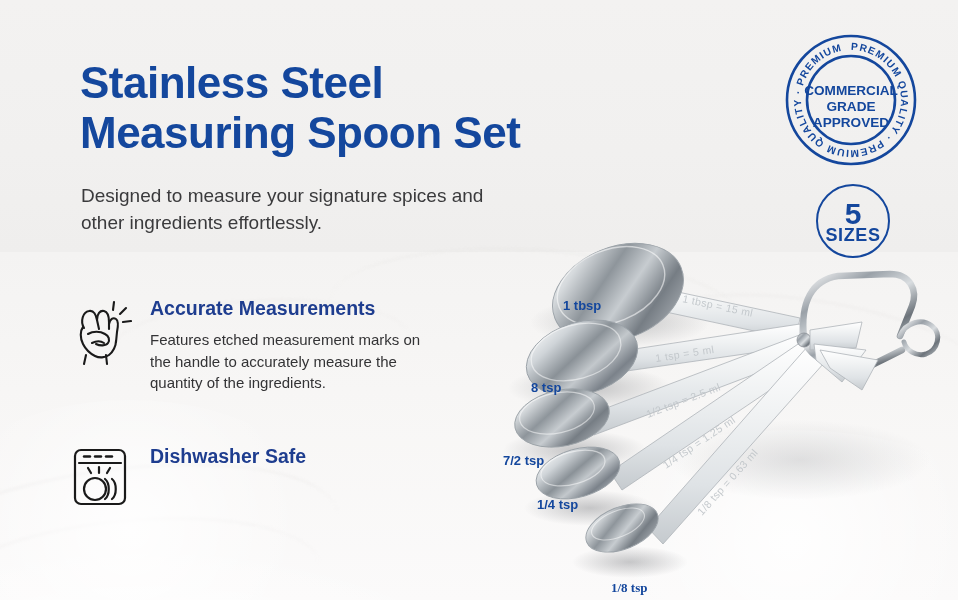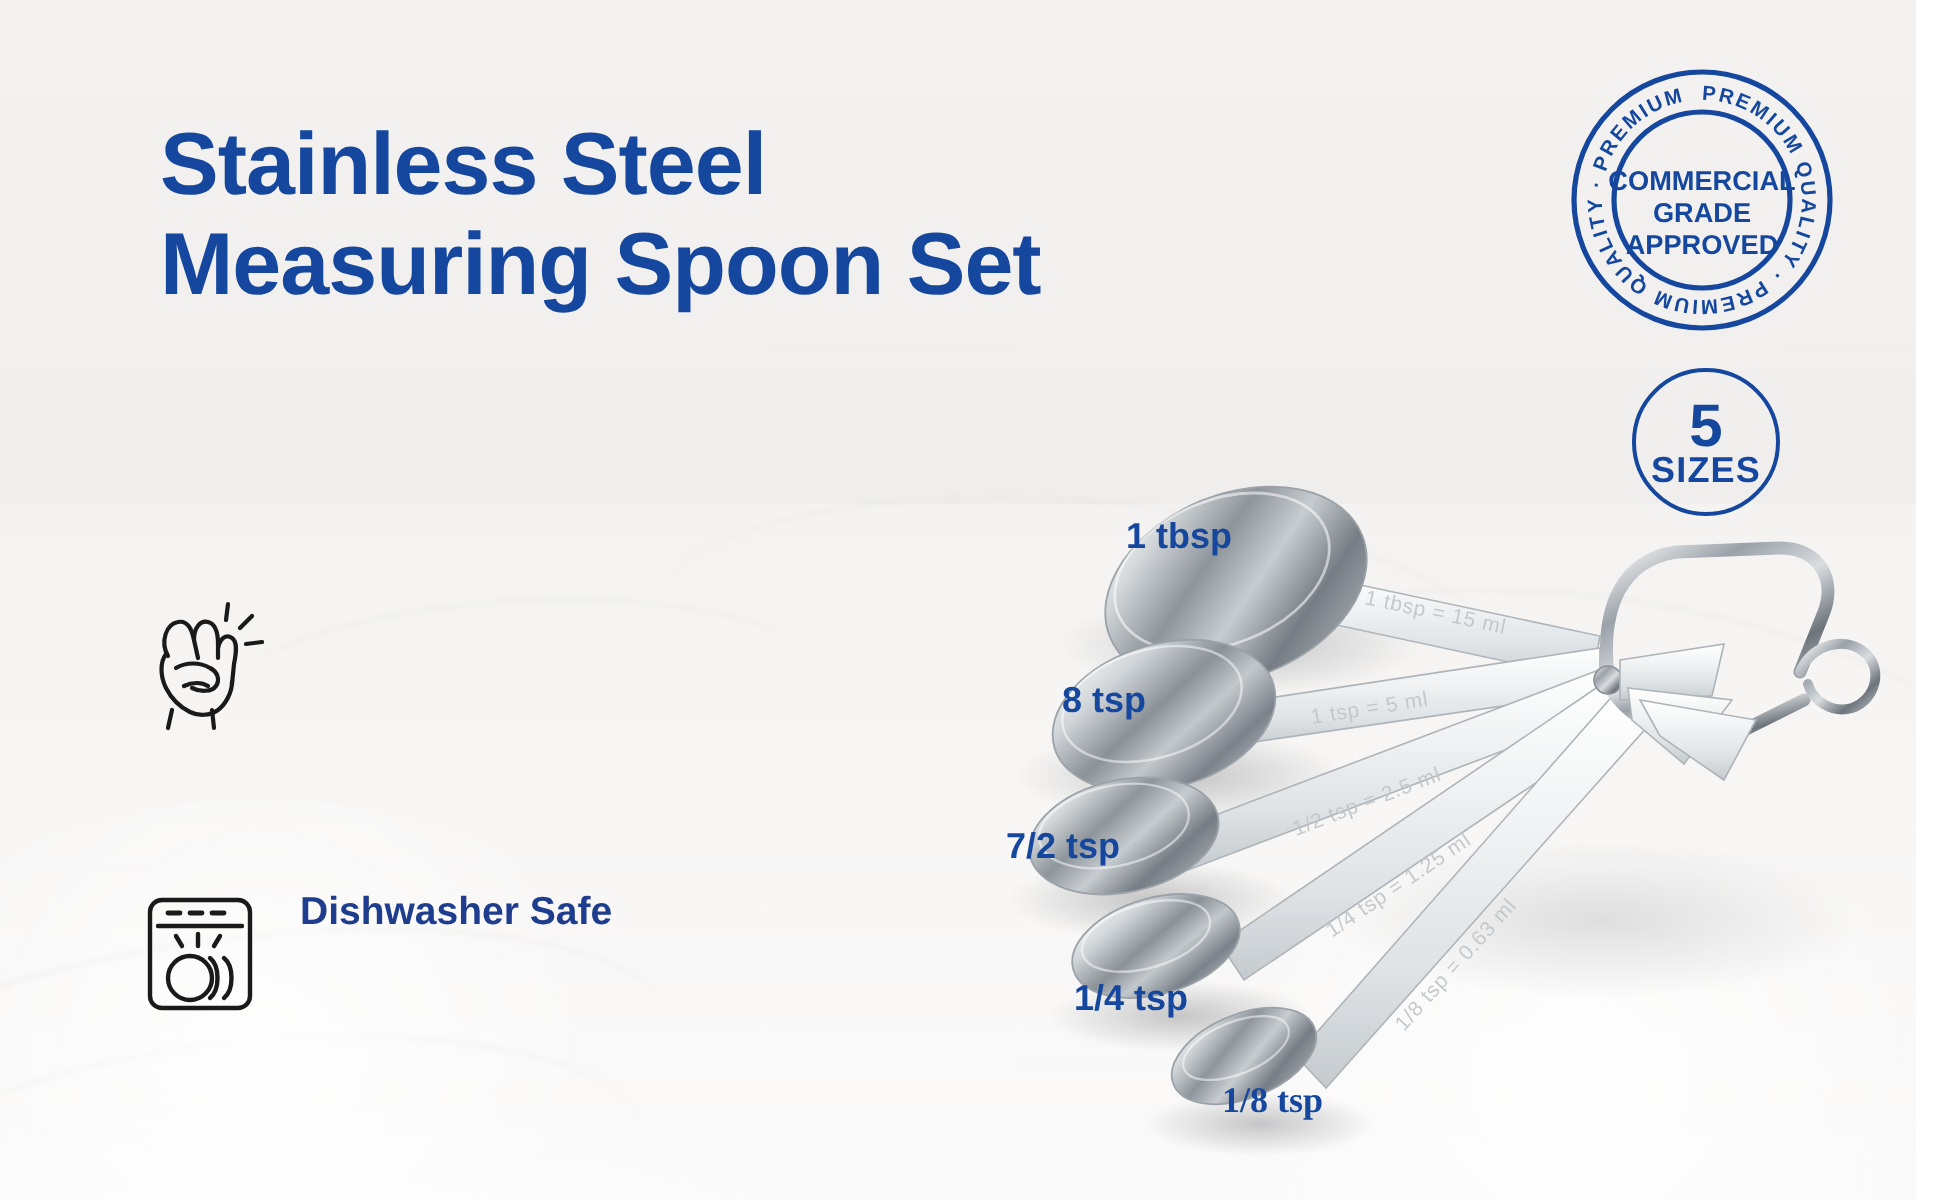--- a/index.html
+++ b/index.html
@@ -97,41 +97,43 @@
     font-size:15px; line-height:21.5px; color:#333335;
     white-space:pre-line;
   }
 
   
   .product { position:absolute; left:470px; top:210px; width:500px; height:390px; }
   .product svg { display:block; }
 
   .size-label {
     position:absolute;
-    font-size:18px; font-weight:600;
-    color:#14479d; white-space:nowrap;
+    font-size:13px; font-weight:600;
+    color:#14479d; white-space:nowrap;margin-top:40px;
   }
 </style>
 </head>
 <body>
 
 <div id="stage">
 
   <div class="bg-top"></div>
   <div class="bg-bottom"></div>
   <div class="marble-vein v1"></div>
   <div class="marble-vein v2"></div>
   <div class="marble-vein v3"></div>
   <div class="marble-vein v4"></div>
   <div class="marble-vein v5"></div>
   <div class="soft-blob" style="left:-80px;top:400px;width:420px;height:260px;"></div>
   <div class="soft-blob" style="left:560px;top:430px;width:460px;height:220px;"></div>
 
   <div class="headline">Stainless Steel
 Measuring Spoon Set</div>
+  <div class="subhead">Designed to measure your signature spices and
+other ingredients effortlessly.</div>
 
   <div class="seal">
     <svg width="134" height="134" viewBox="0 0 134 134">
       <defs>
         <path id="sealArc" d="M 67,67 m 0,-50 a 50,50 0 1,1 -0.1,0" fill="none"></path>
       </defs>
       <circle cx="67" cy="67" r="64" fill="none" stroke="#14479d" stroke-width="2.6"></circle>
       <circle cx="67" cy="67" r="44" fill="none" stroke="#14479d" stroke-width="2.6"></circle>
       <text font-family="Liberation Sans, sans-serif" font-size="10.2" font-weight="700" letter-spacing="1.1" fill="#14479d">
         <textPath href="#sealArc" startOffset="0">PREMIUM QUALITY · PREMIUM QUALITY · PREMIUM QUALITY · PREMIUM QUALITY · </textPath>
@@ -155,20 +157,26 @@
         <path d="M39 26 C40 21 43 19 46 21 C49 23 48 29 47 34 L46 44"></path>
         <path d="M13 29 C10 33 10 40 13 46 C16 52 21 56 25 58 C29 60 35 60 39 57 C43 54 46 48 46 43"></path>
         <path d="M18 36 C23 33 30 33 35 36 C39 38 40 42 38 45 C36 48 30 48 26 46"></path>
         <path d="M22 45 C26 43 31 43 34 45"></path>
         <path d="M16 57 L14 66"></path>
         <path d="M36 57 L37 66"></path>
         <path d="M43 12 L44 4"></path>
         <path d="M50 16 L56 10"></path>
         <path d="M53 24 L61 23"></path>
       </svg>
+    </div>
+    <div>
+      <div class="feat-title">Accurate Measurements</div>
+      <div class="feat-body">Features etched measurement marks on
+the handle to accurately measure the
+quantity of the ingredients.</div>
     </div>
   </div>
 
   <div class="feature feature-2">
     <div class="feat-icon">
       <svg width="60" height="62" viewBox="0 0 60 62" fill="none" stroke="#1a1a1a" stroke-width="2.2" stroke-linecap="round" stroke-linejoin="round">
         <rect x="5" y="4" width="50" height="54" rx="6"></rect>
         <path d="M9 17 H51"></path>
         <path d="M14 10.5 H20" stroke-width="2.4"></path>
         <path d="M25 10.5 H31" stroke-width="2.4"></path>
@@ -278,16 +286,16 @@
         <path d="M340 120 L392 112 L386 138 L340 140 Z"></path>
         <path d="M344 134 L396 140 L372 172 L346 150 Z"></path>
         <path d="M350 140 L408 150 L392 180 L360 158 Z"></path>
       </g>
     </svg>
   </div>
 
   <div class="size-label" style="left:563px; top:258px;">1 tbsp</div>
   <div class="size-label" style="left:531px; top:340px;">8 tsp</div>
   <div class="size-label" style="left:503px; top:413px;">7/2 tsp</div>
-  <div class="size-label" style="left:537px; top:489px;">1/4 tsp</div>
+  <div class="size-label" style="left:537px; top:457px;">1/4 tsp</div>
   <div class="size-label" style="left:611px; top:540px;font-family:Liberation Serif, serif;">1/8 tsp</div>
 
 </div>
 
 </body></html>

